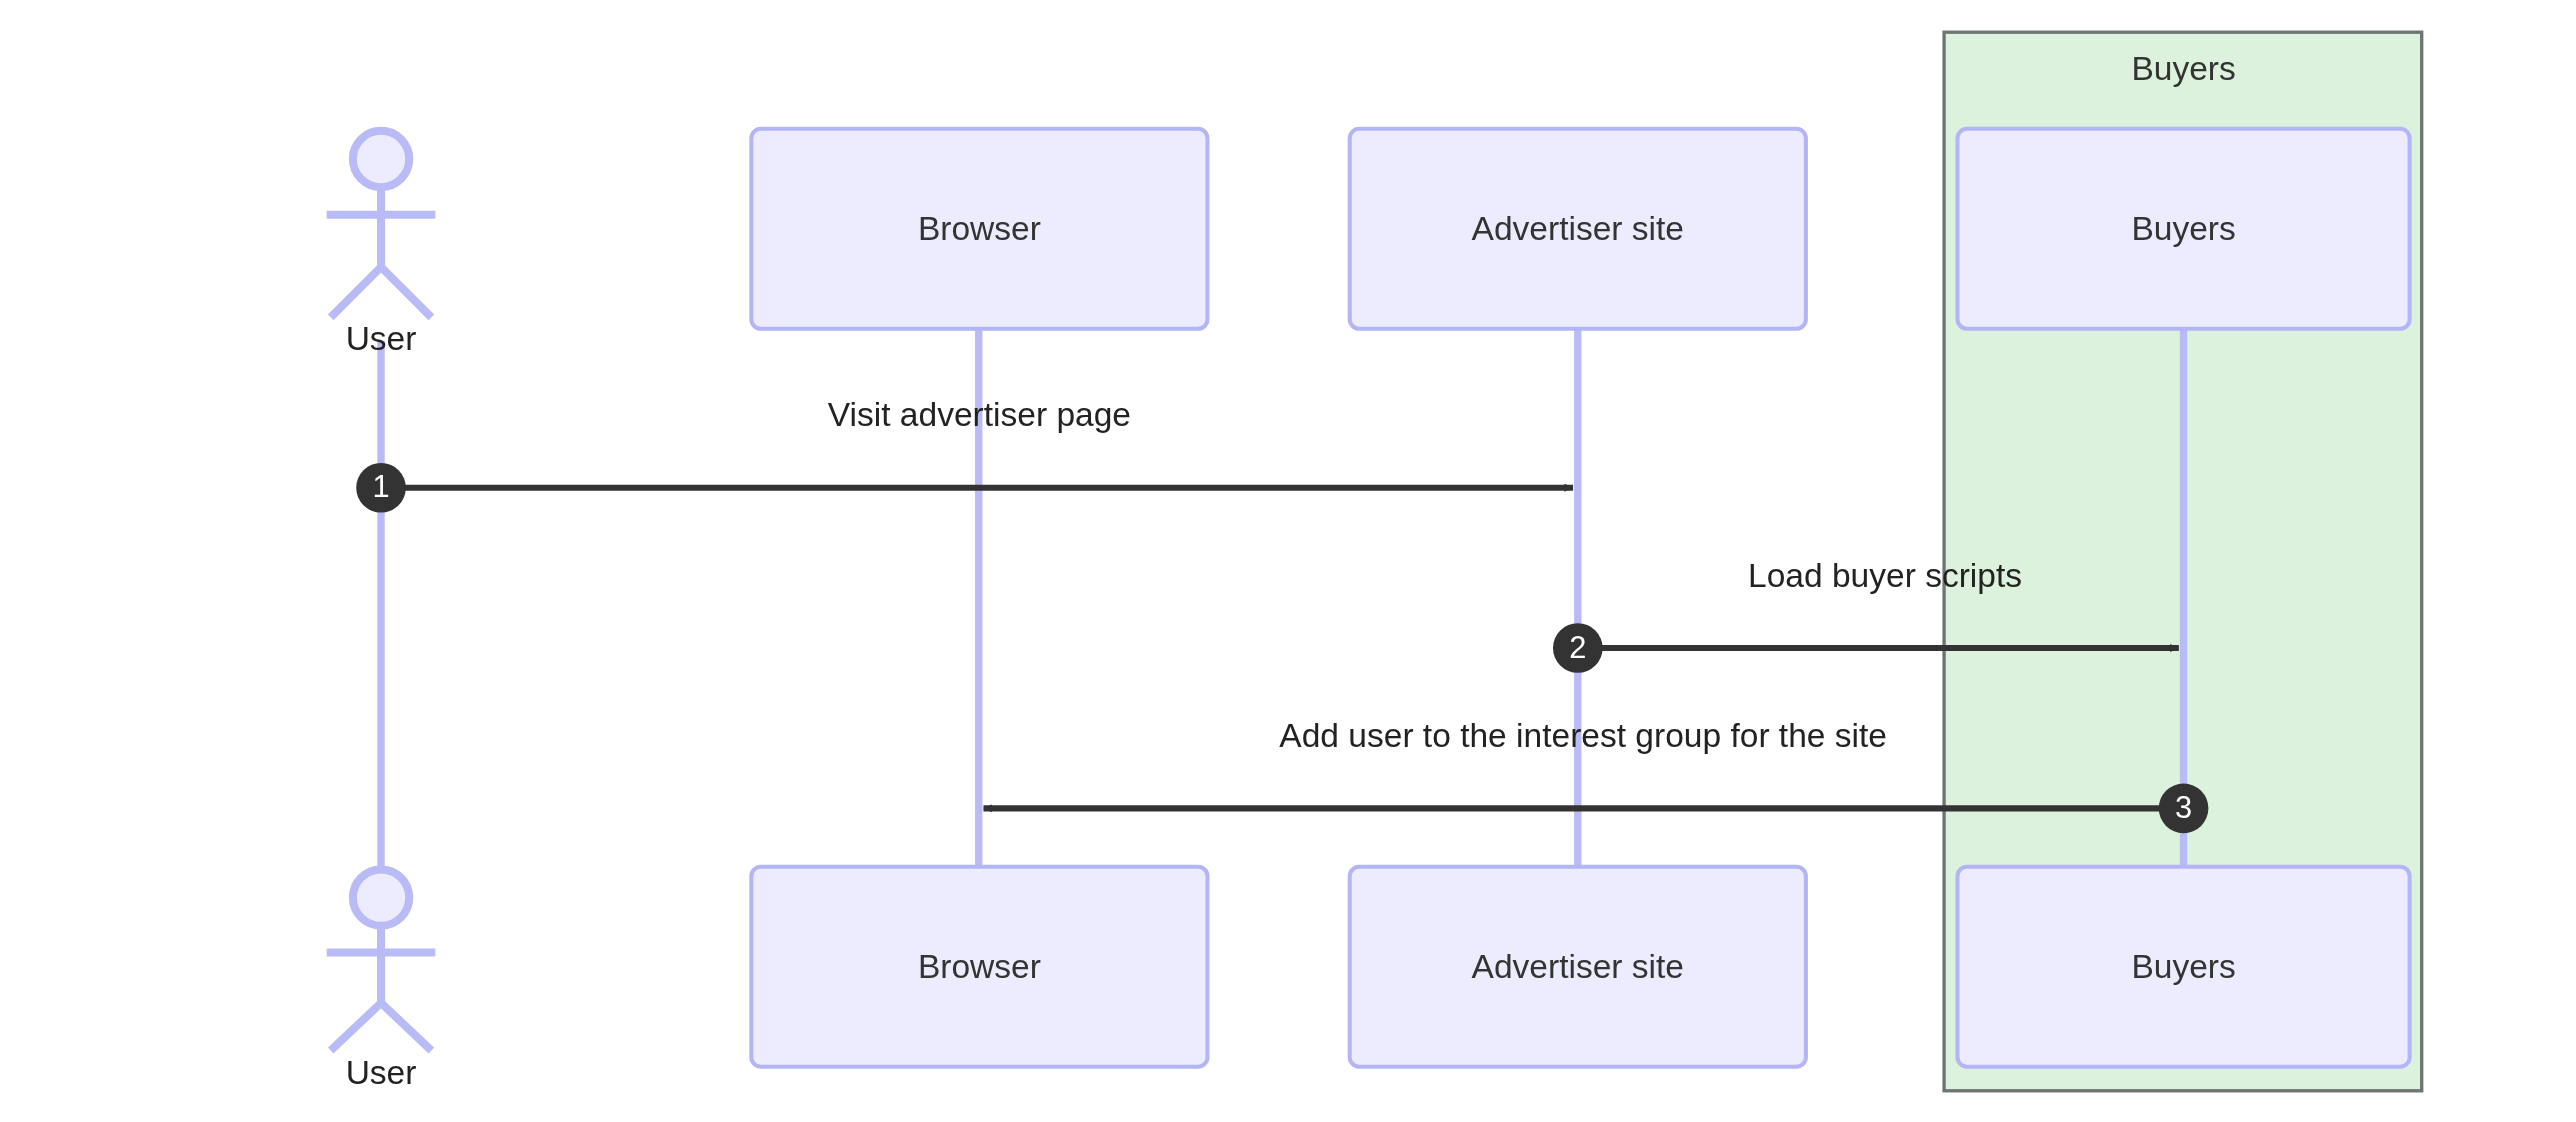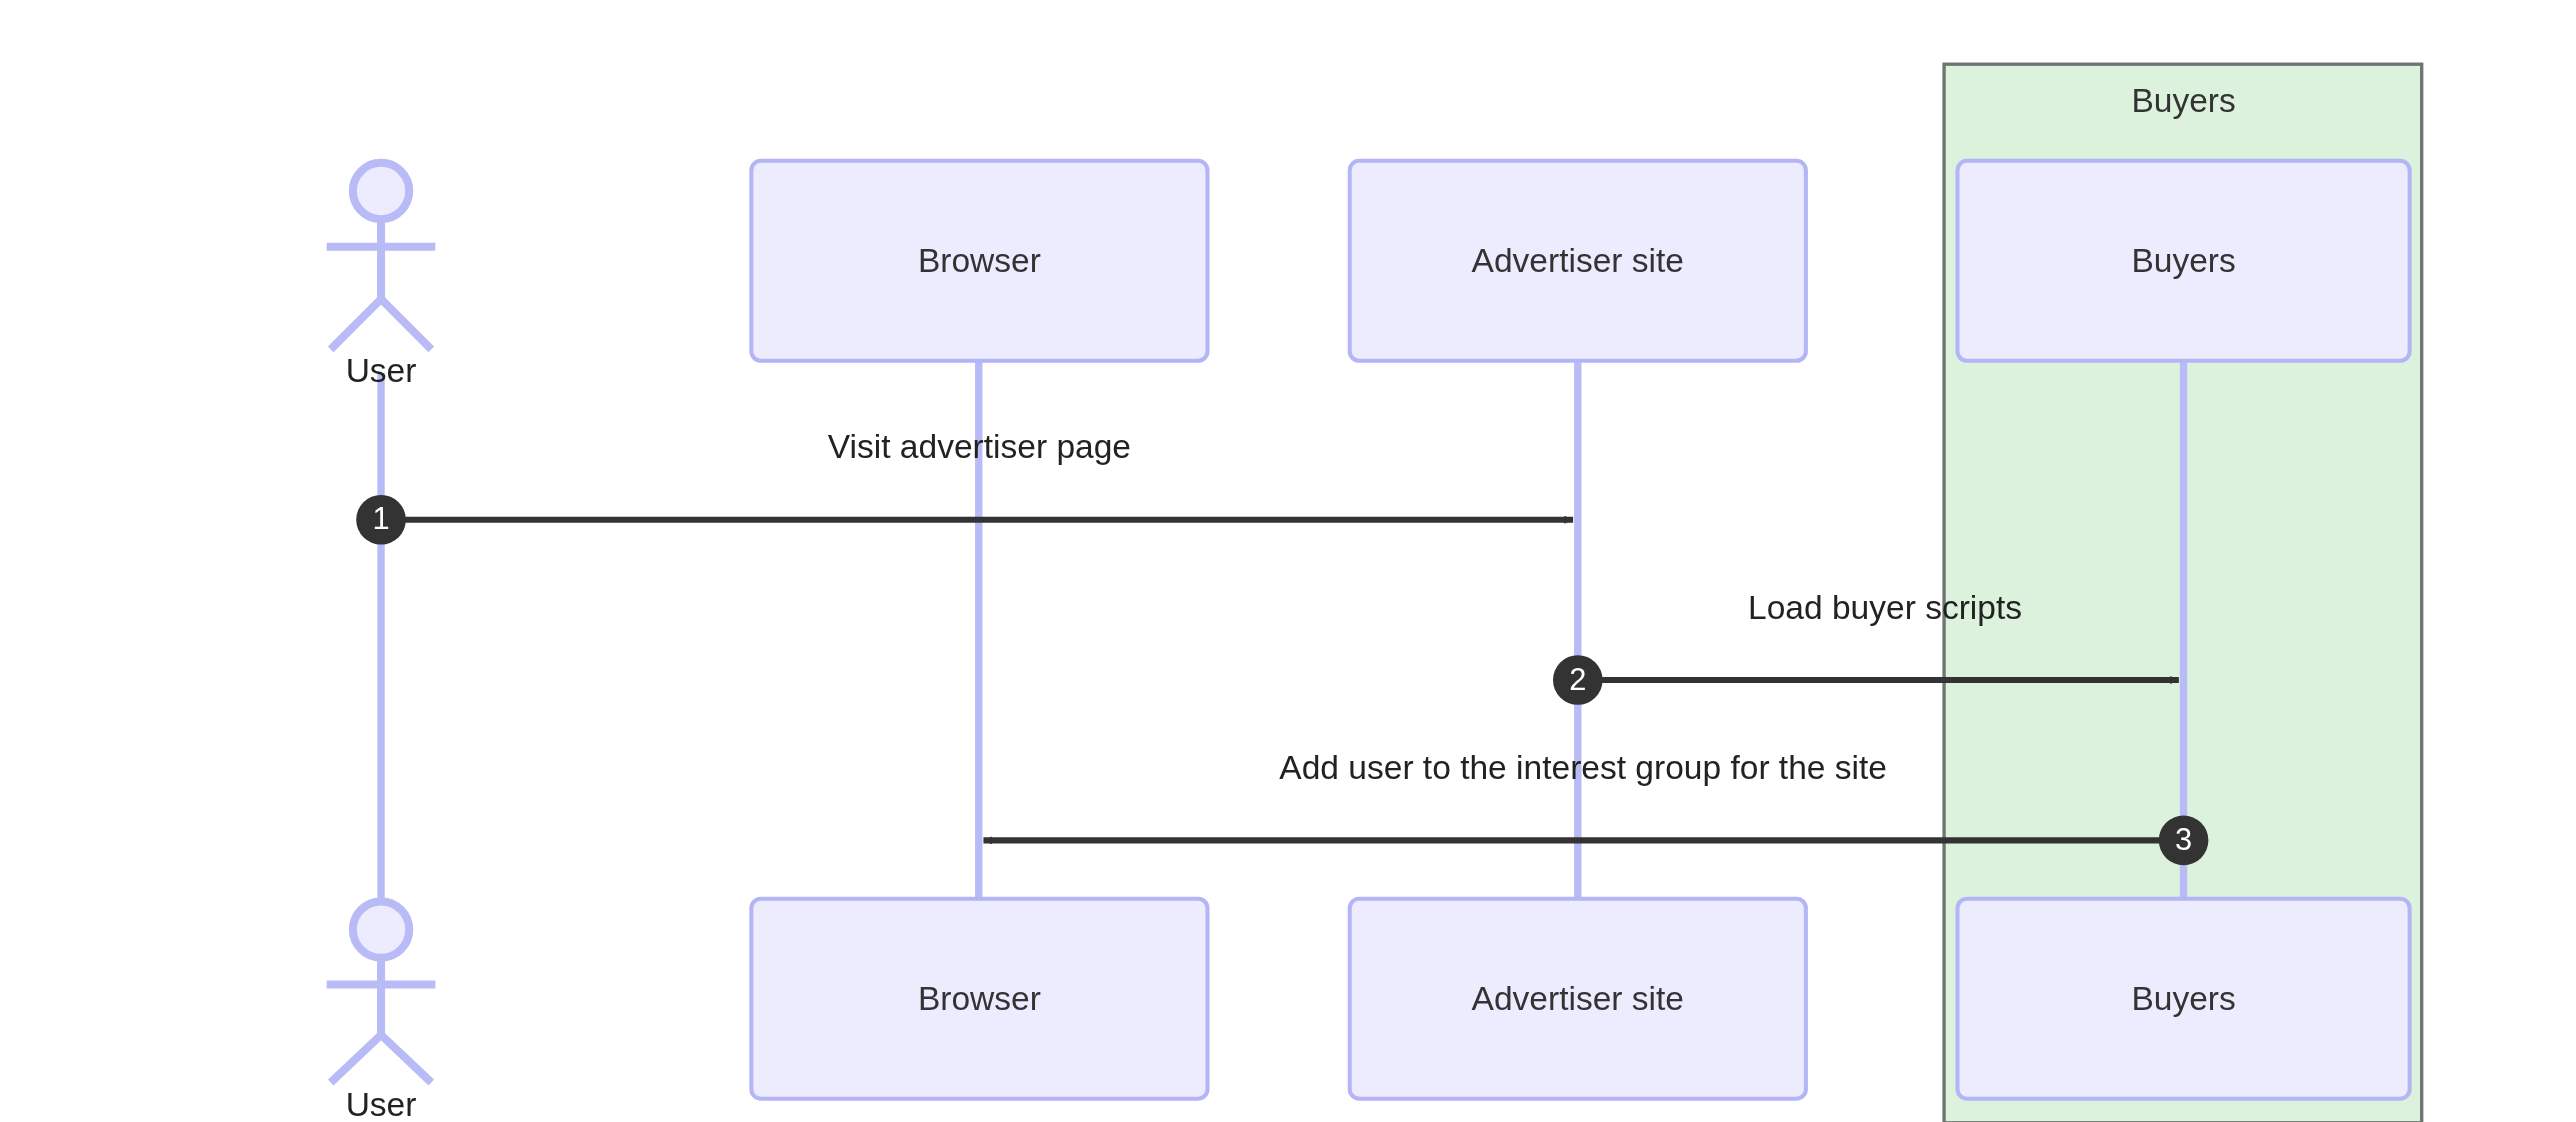--- a/index.html
+++ b/index.html
@@ -11,21 +11,20 @@
     width: 2576px;
     height: 1123px;
     font-family: "Liberation Sans", "DejaVu Sans", sans-serif;
     overflow: hidden;
   }
   #diagram-root {
     position: relative;
     width: 2576px;
     height: 852px;
     background: #ffffff;
-    margin-top: 32px;
   }
   #diagram-svg {
     position: absolute;
     top: 0;
     left: 0;
     width: 2576px;
     height: 1123px;
     display: block;
   }
   .box-label,

